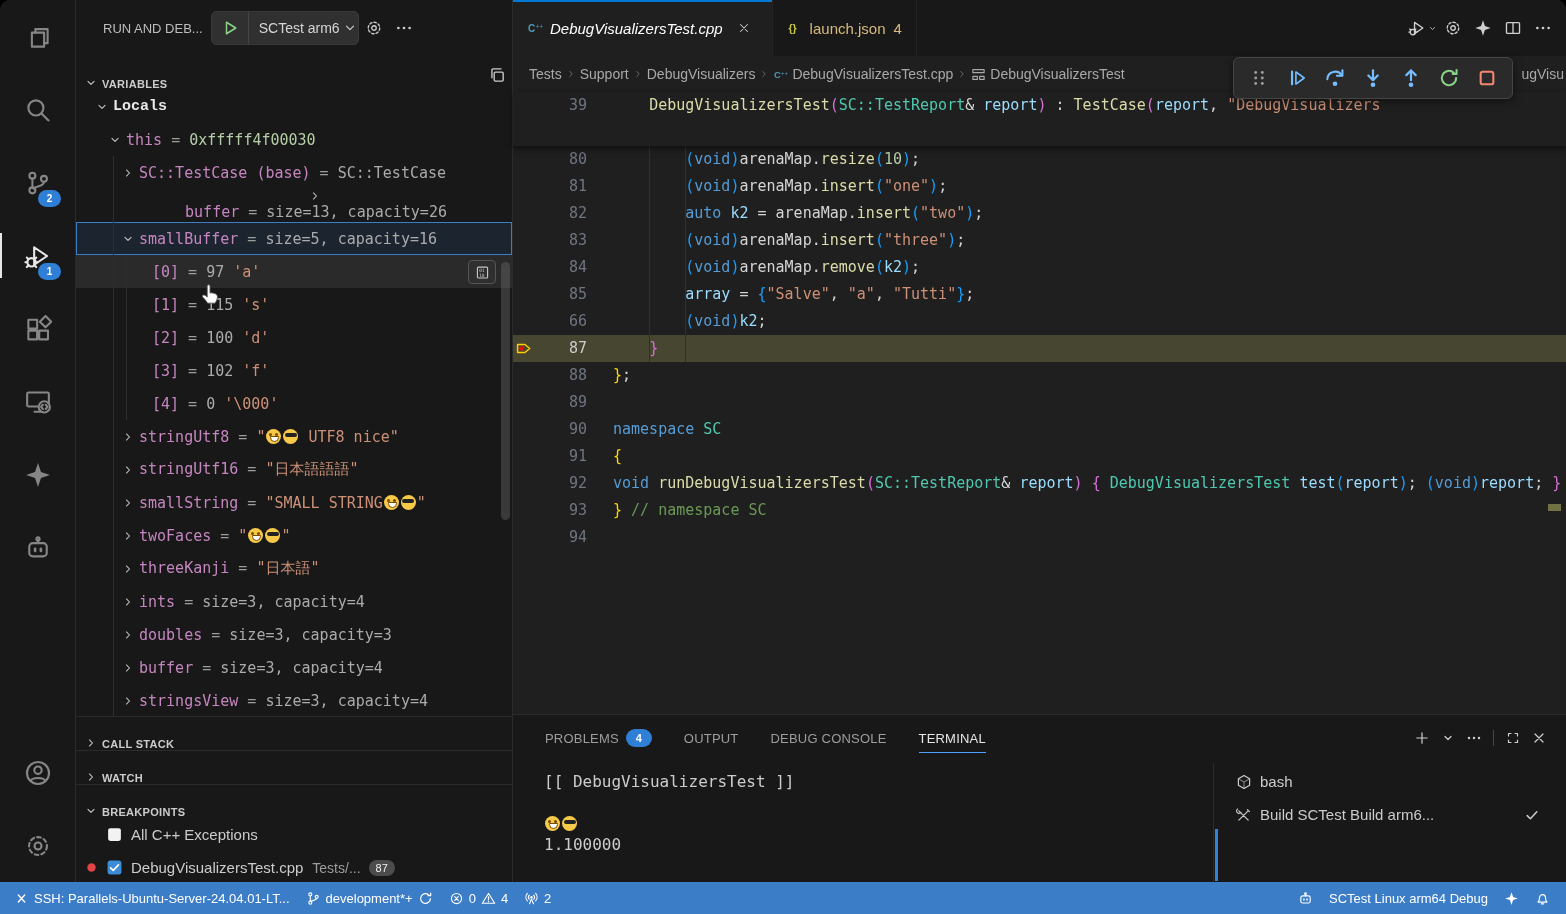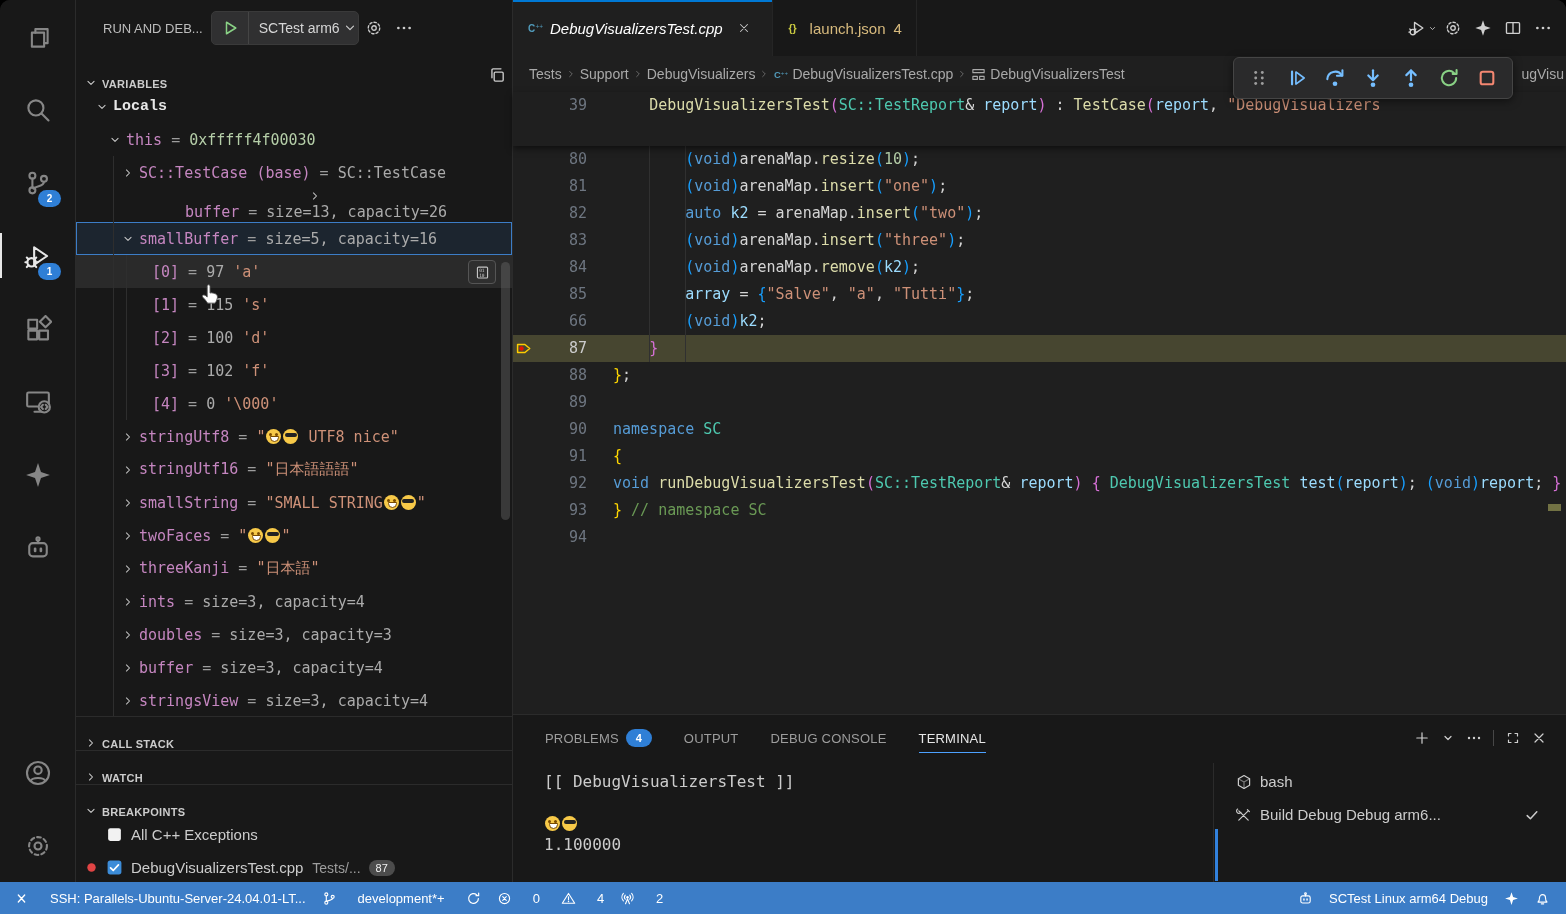--- a/index.html
+++ b/index.html
@@ -110,21 +110,21 @@
   #term-list{position:absolute;left:700px;top:48px;right:0;bottom:0;border-left:1px solid #2b2b2b;padding-top:2px;}
   .trow{position:relative;height:33px;display:flex;align-items:center;padding-left:22px;font-size:15px;color:#cccccc;text-align:right;}
   .trow .ico{margin-right:8px;color:#cccccc;}
   .trow.sel{background:#35383c;}
   .trow.sel::before{content:"";position:absolute;left:0;top:0;bottom:0;width:2px;background:#4da1ff;}
   .trow .tcheck{position:absolute;right:18px;color:#cccccc;}
   #term-sash{position:absolute;left:702px;top:114px;width:3px;height:52px;background:#3794ff;opacity:.85;}
 
   
   #statusbar{left:0;top:882px;width:1566px;height:32px;background:var(--statusbar);display:flex;align-items:center;color:#fff;font-size:13px;}
-  .sb-item{display:flex;align-items:center;height:32px;padding:0 8px;gap:21px;white-space:nowrap;}
+  .sb-item{display:flex;align-items:center;height:32px;padding:0 8px;gap:5px;white-space:nowrap;}
   .sb-item svg{width:15px;height:15px;}
   #sb-left{display:flex;align-items:center;flex:1;padding-left:6px;}
   #sb-right{display:flex;align-items:center;padding-right:8px;}
 
   
   .em{display:inline-block;width:15px;height:15px;border-radius:50%;background:#f7c948;position:relative;vertical-align:-2px;margin:0 1px;}
   .em.joy::before{content:"";position:absolute;left:3px;top:4px;width:3px;height:3px;border-radius:50%;background:#7a4b00;box-shadow:6px 0 0 #7a4b00;}
   .em.joy::after{content:"";position:absolute;left:4px;bottom:2px;width:7px;height:4px;background:#fff;border:1px solid #7a4b00;border-radius:0 0 5px 5px;}
   .em.cool::after{content:"";position:absolute;left:1.5px;top:4px;width:12px;height:4px;background:#222;border-radius:2px;}
 
@@ -740,21 +740,21 @@
             </span>
             <span>bash</span>
           </div>
           <div class="trow">
             <span class="ico">
               <svg width="16" height="16" viewBox="0 0 16 16" fill="none" stroke="currentColor" stroke-width="1.2" stroke-linecap="round" stroke-linejoin="round">
                 <path d="M2.8 13.2L12.2 3.8M11.4 2.6l2 2M2.8 3.8l9.4 9.4"></path>
                 <path d="M1.6 2.1a2.3 2.3 0 1 0 3.2 3.2"></path>
               </svg>
             </span>
-            <span>Build Debug Debug arm6...</span>
+            <span>Build SCTest Build arm6...</span>
             <span class="tcheck ico">
               <svg width="16" height="16" viewBox="0 0 16 16" fill="none" stroke="currentColor" stroke-width="1.2" stroke-linecap="round" stroke-linejoin="round">
                 <path d="M3.2 8.6l3.2 3.2 6.4-7" stroke-width="1.5"></path>
               </svg>
             </span>
           </div>
         </div>
       <div id="term-sash"></div>
     </div>
   </div>

